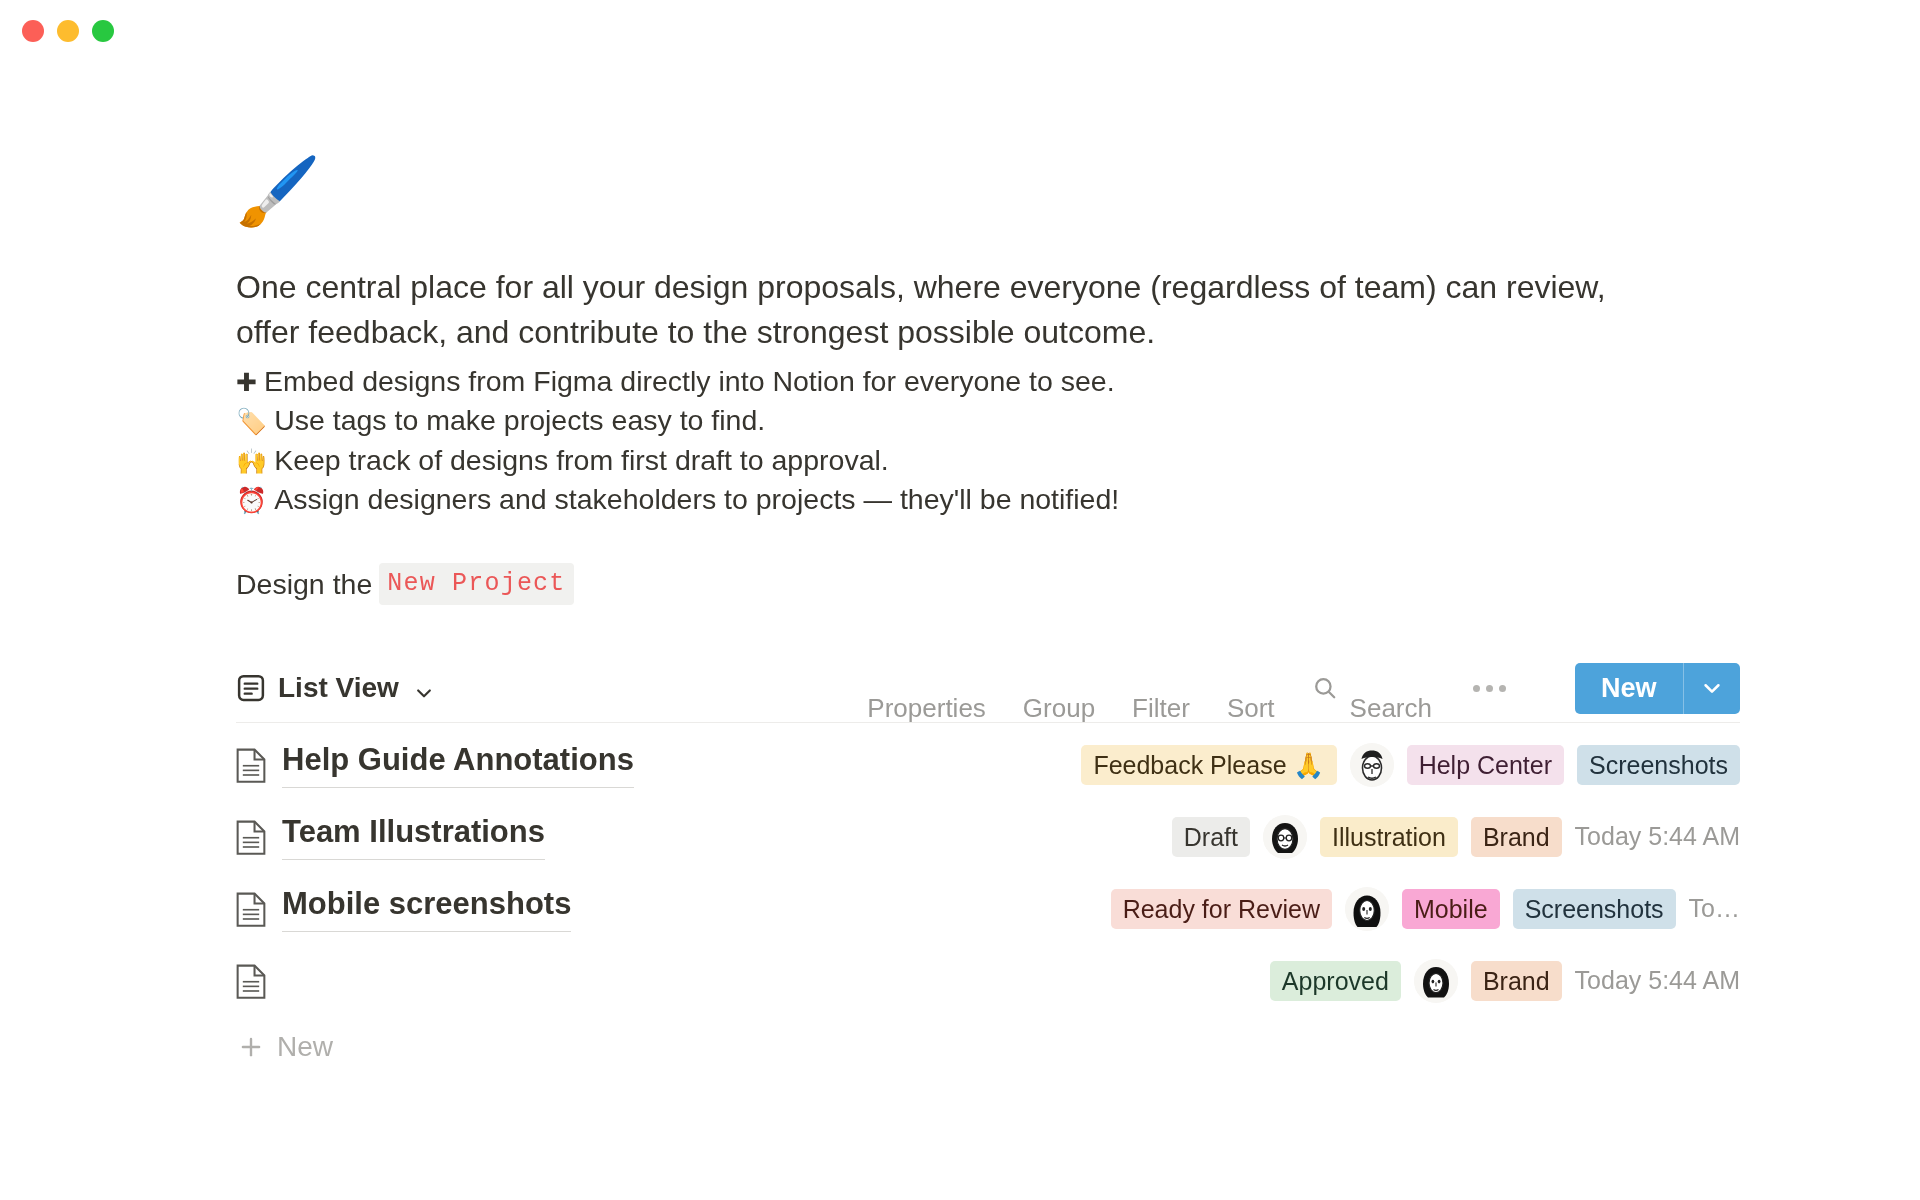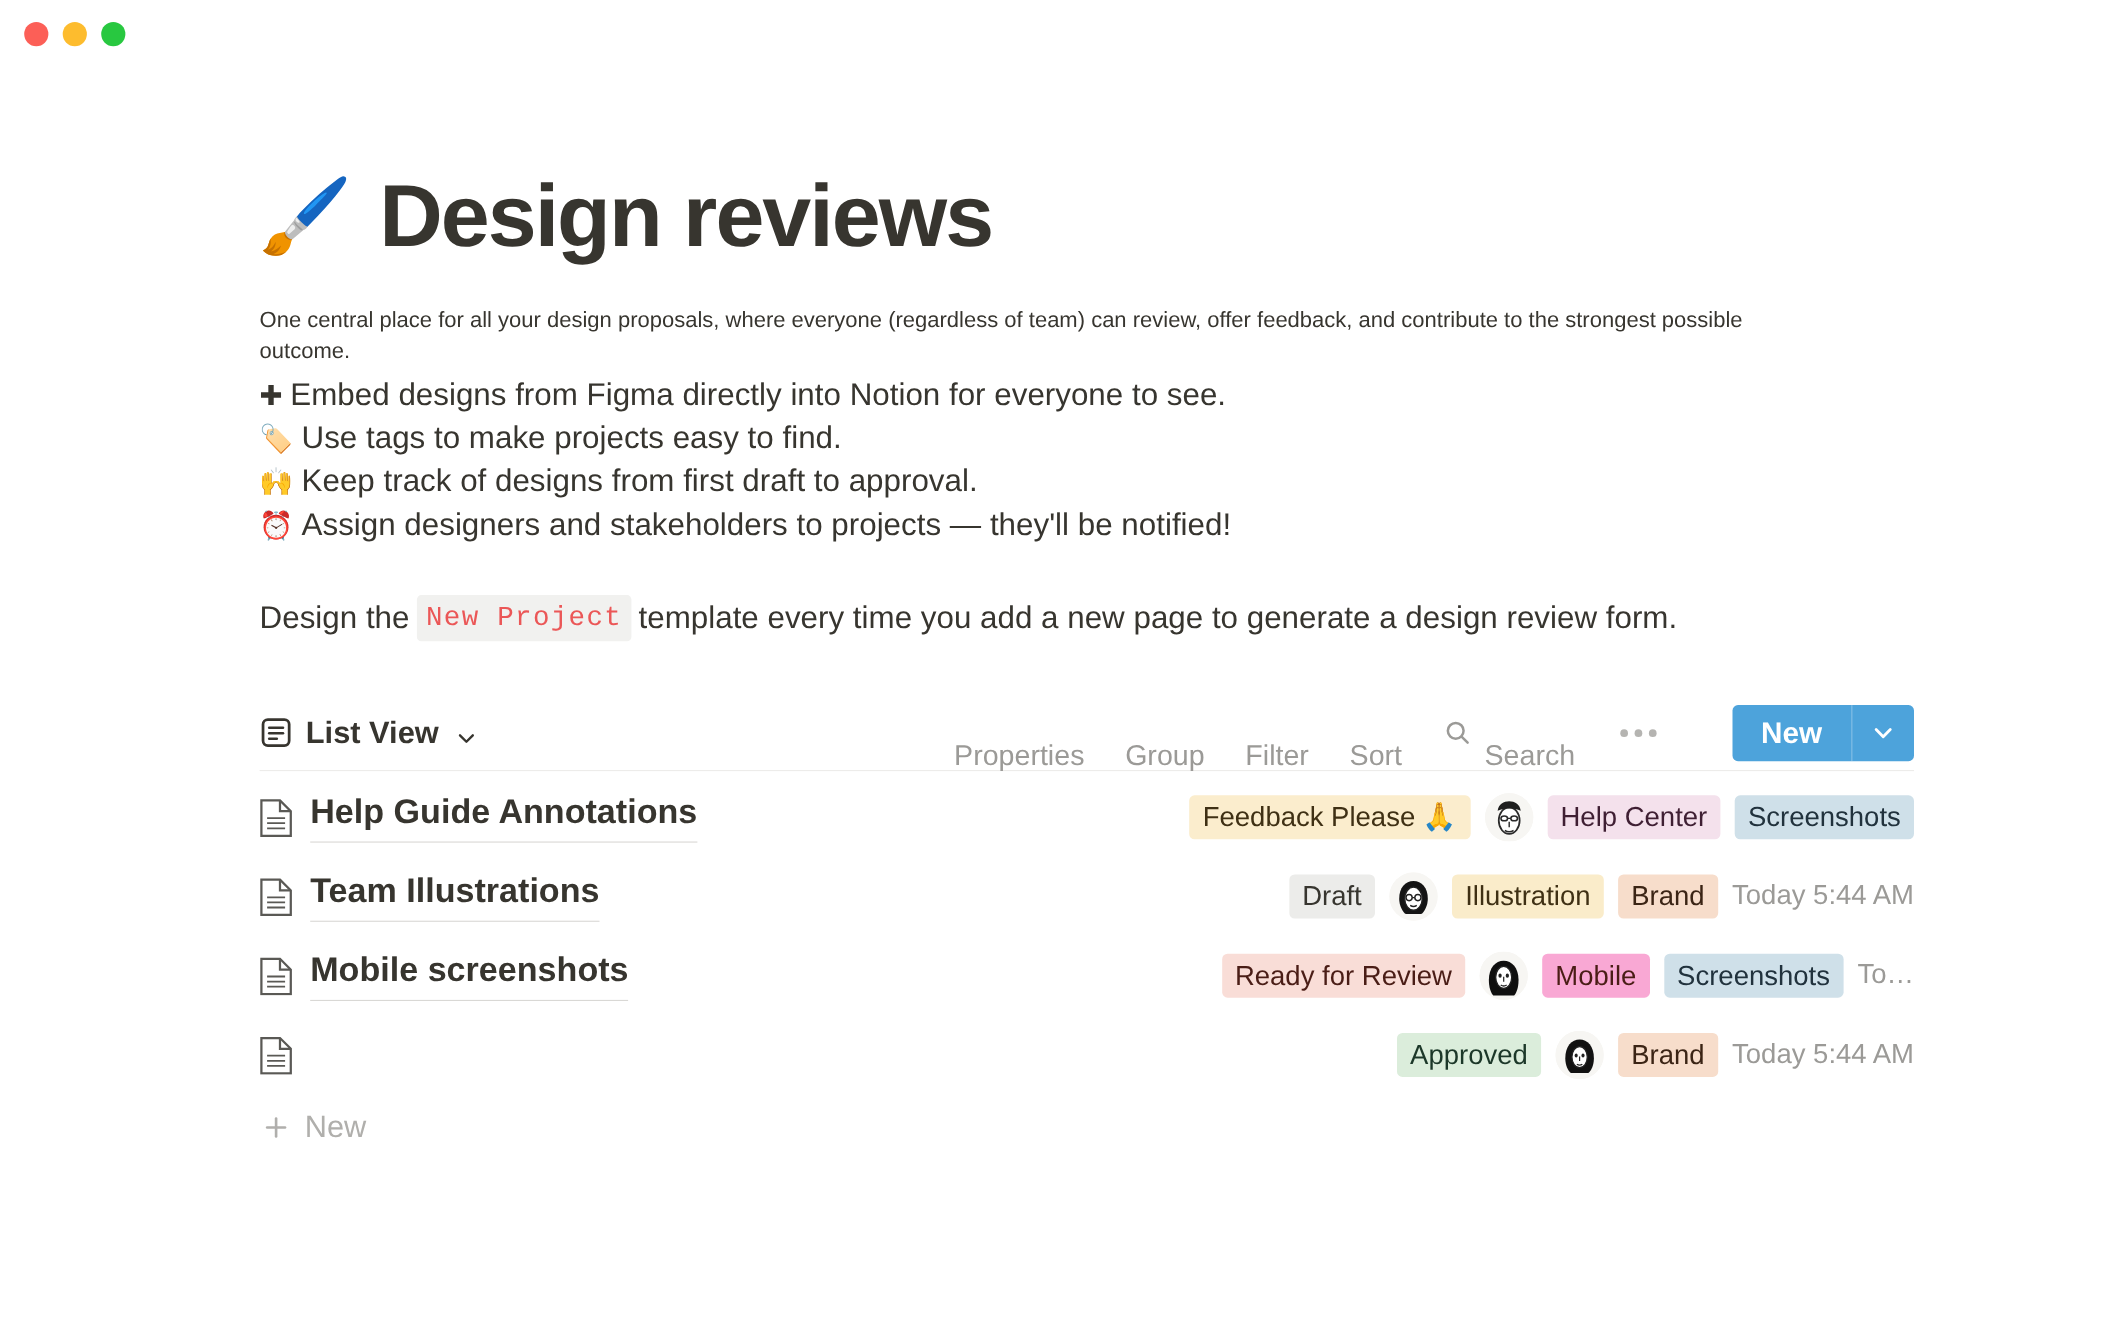--- a/index.html
+++ b/index.html
@@ -40,21 +40,21 @@
   .title-emoji { font-size: 68px; line-height: 1; }
   .page-title {
     font-size: 80px;
     font-weight: 700;
     letter-spacing: -1.8px;
     color: #37352F;
     line-height: 1;
   }
 
   .para {
-    font-size: 20px;
+    font-size: 32px;
     line-height: 1.42;
     color: #37352F;
     max-width: 1400px;
     margin-bottom: 6px;
   }
   .bullet {
     font-size: 28.5px;
     line-height: 1.38;
     color: #37352F;
     display: flex;
@@ -232,21 +232,20 @@
 <div class="titlebar">
   <span class="dot dot-red"></span>
   <span class="dot dot-yellow"></span>
   <span class="dot dot-green"></span>
 </div>
 
 <div class="page">
 
   <div class="title-row">
     <span class="title-emoji">🖌️</span>
-    <h1 class="page-title">Design reviews</h1>
   </div>
 
   <p class="para">One central place for all your design proposals, where everyone (regardless of team) can review, offer feedback, and contribute to the strongest possible outcome.</p>
 
   <div>
     <div class="bullet">
       <span class="emo">✚</span>
       <span>Embed designs from Figma directly into Notion for everyone to see.</span>
     </div>
     <div class="bullet">
@@ -261,21 +260,20 @@
       <span class="emo">⏰</span>
       <span>Assign designers and stakeholders to projects — they'll be notified!</span>
     </div>
   </div>
 
   <div class="spacer"></div>
 
   <div class="code-line">
     <span>Design the</span>
     <code class="inline">New Project</code>
-    <span>template every time you add a new page to generate a design review form.</span>
   </div>
 
   <div class="toolbar">
 
     <div class="view-tab">
       <span class="view-icon">
         <svg viewBox="0 0 24 24" fill="none" stroke="#37352F" stroke-width="2">
           <rect x="2.5" y="2.5" width="19" height="19" rx="3.5"></rect>
           <line x1="7" y1="8.5" x2="17" y2="8.5" stroke-width="1.9" stroke-linecap="round"></line>
           <line x1="7" y1="12.5" x2="17" y2="12.5" stroke-width="1.9" stroke-linecap="round"></line>

